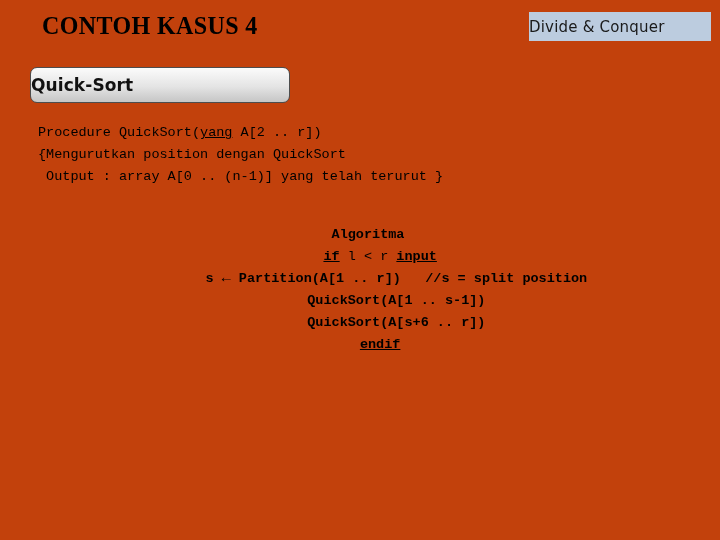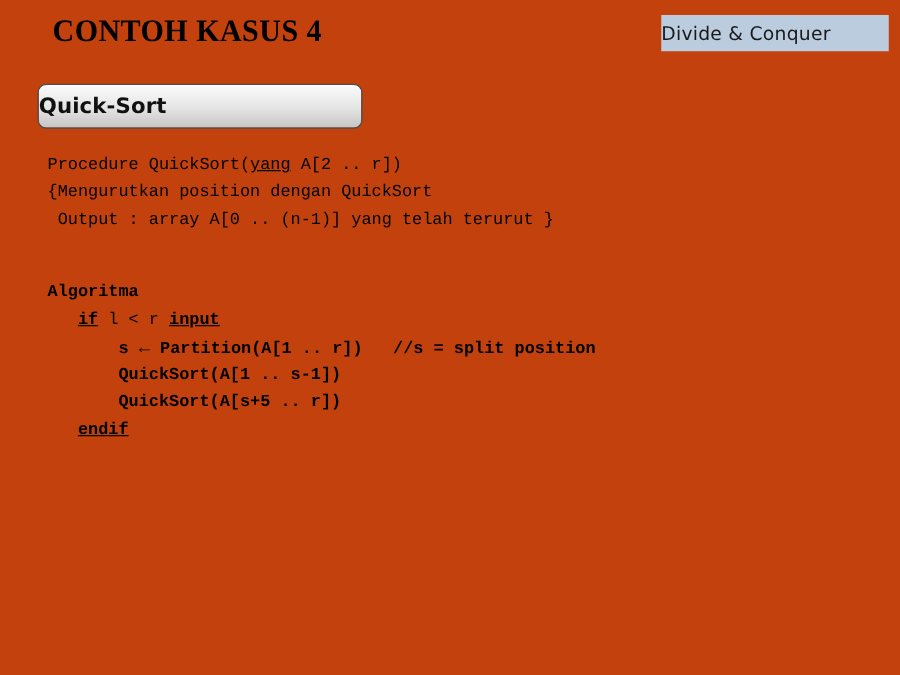--- a/index.html
+++ b/index.html
@@ -100,20 +100,21 @@
   .code-line {
     height: 22px;
     line-height: 22px;
     white-space: pre;
   }
   .code-line.spacer {
     height: 18px;
   }
   .code-line.bold {
     font-weight: bold;
+    text-align: center;
   }
   .u {
     text-decoration: underline;
   }
   .bu {
     font-weight: bold;
     text-decoration: underline;
   }
   .reg {
     font-weight: normal;
@@ -151,18 +152,18 @@
     <div class="code-line spacer"></div>
 
     <div class="code-line bold"><span>Algoritma</span></div>
 
     <div class="code-line bold">   <span class="bu">if</span><span class="reg"> l &lt; r </span><span class="bu">input</span></div>
 
     <div class="code-line bold">       <span>s</span> <span class="arrow">←</span> <span>Partition(A[1 .. r])</span>   <span>//s = split position</span></div>
 
     <div class="code-line bold">       <span>QuickSort(A[1 .. s-1])</span></div>
 
-    <div class="code-line bold">       <span>QuickSort(A[s+5 .. r])</span></div>
+    <div class="code-line bold">       <span>QuickSort(A[s+6 .. r])</span></div>
 
     <div class="code-line bold">   <span class="bu">endif</span></div>
 
   </div>
 </div>
 
 </body></html>

